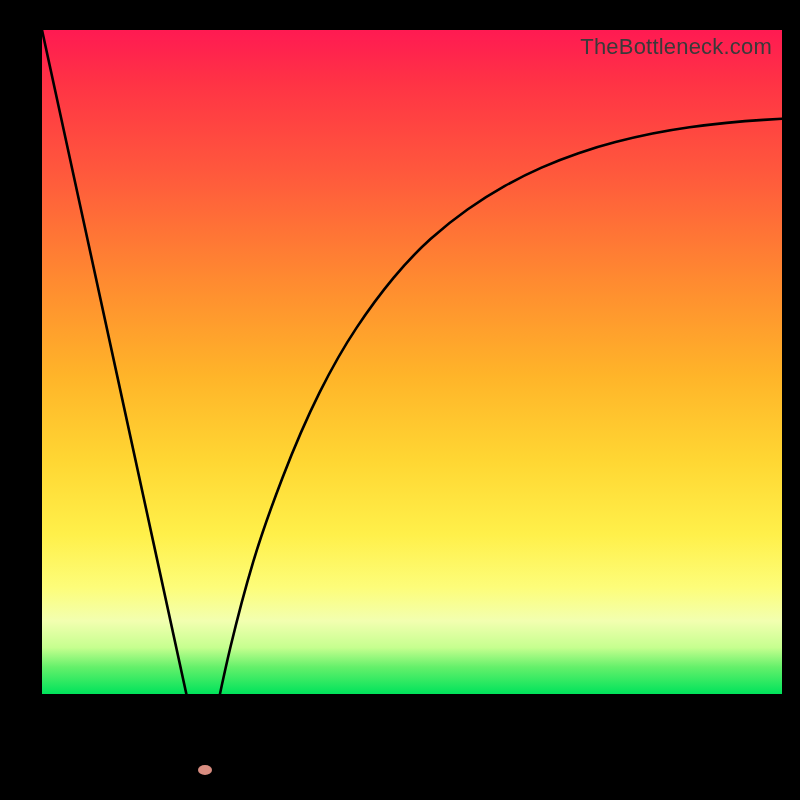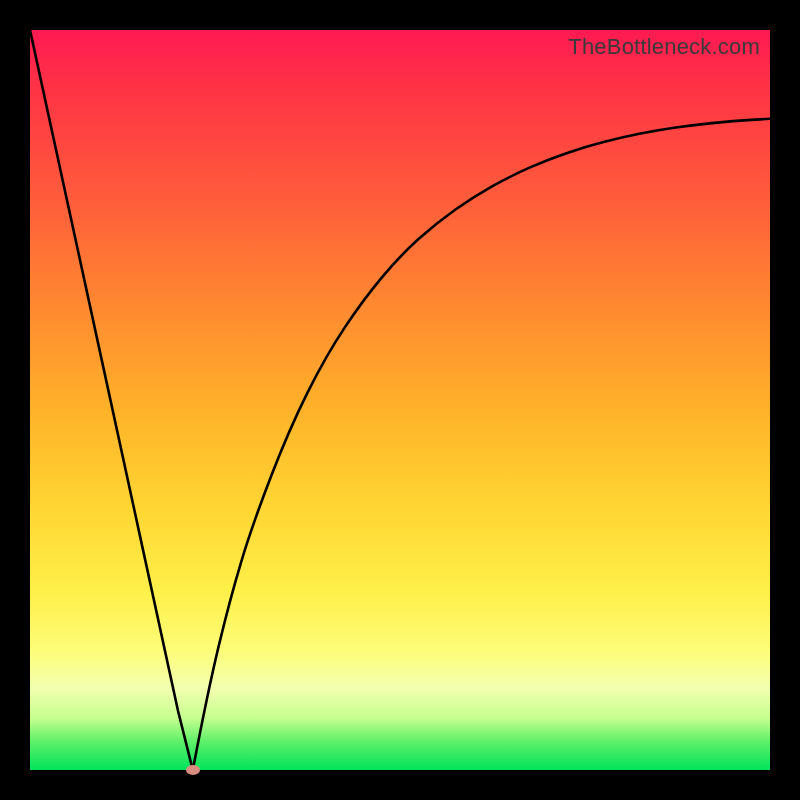--- a/index.html
+++ b/index.html
@@ -12,24 +12,24 @@
     overflow: hidden;
   }
   .frame {
     position: relative;
     width: 800px;
     height: 800px;
     background: #000;
   }
   .plot-area {
     position: absolute;
-    left: 30px;
+    left: 42px;
     top: 30px;
     width: 740px;
-    height: 740px;
+    height: 664px;
     
     background: linear-gradient(
       to bottom,
       #ff1a52 0%,
       #ff3345 8%,
       #ff5a3c 22%,
       #ff8b30 38%,
       #ffb429 52%,
       #ffd733 65%,
       #fff04a 76%,

